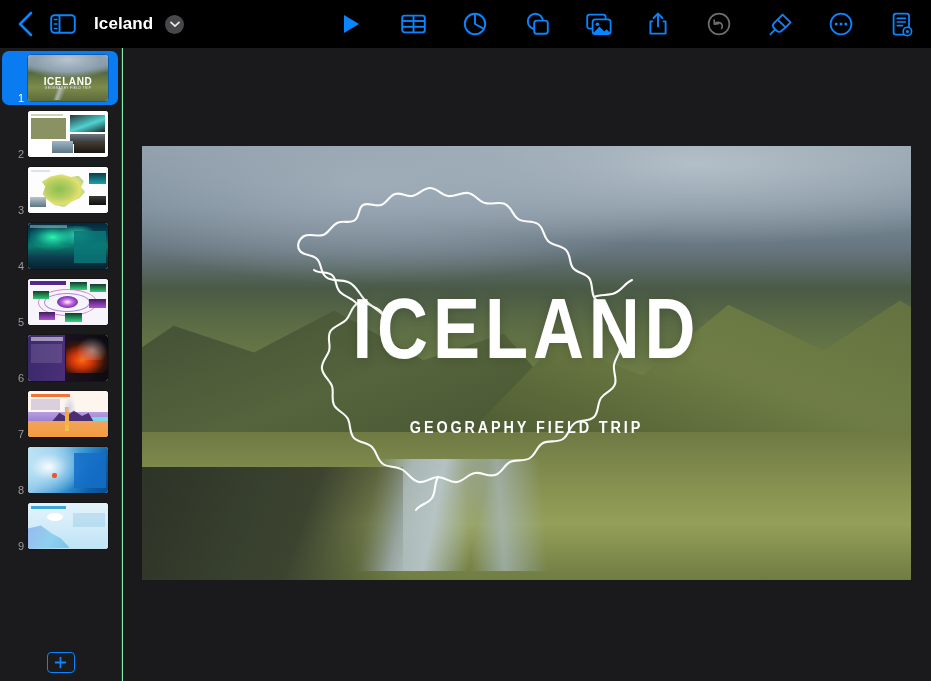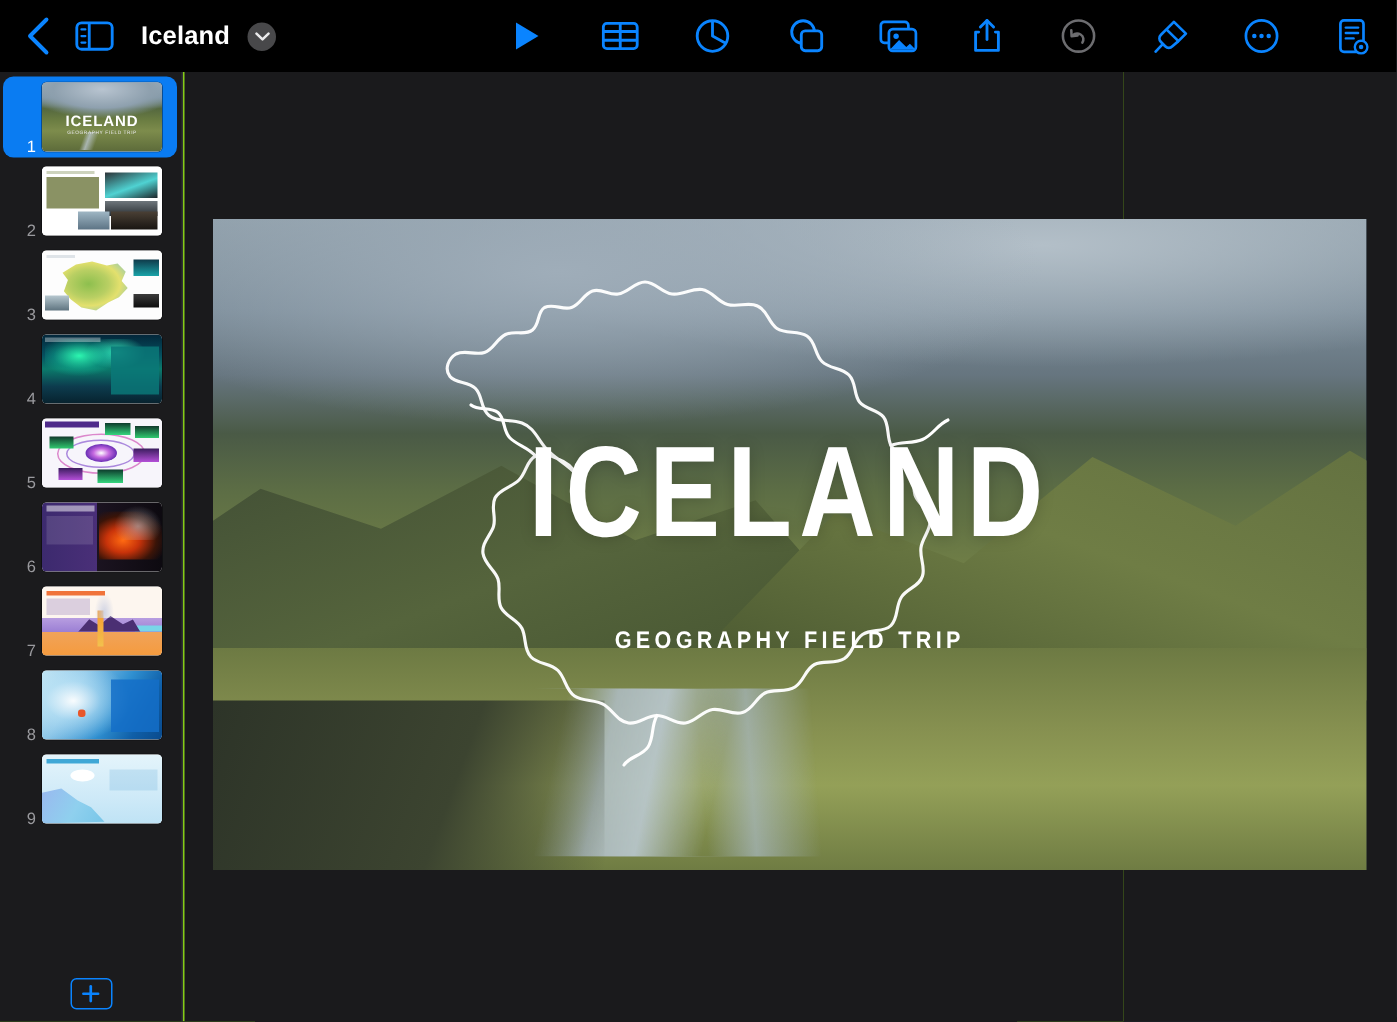--- a/index.html
+++ b/index.html
@@ -2,21 +2,21 @@
 <html><head>
 <meta charset="utf-8">
 <style>
   * { box-sizing: border-box; margin: 0; padding: 0; }
   html, body {
     width: 931px; height: 681px;
     background: #1a1a1c;
     font-family: "Liberation Sans", sans-serif;
     overflow: hidden;
   }
-  #app { position: relative; width: 749px; height: 681px; background: #84cc16; }
+  #app { position: relative; width: 749px; height: 681px; background: #86efac; }
 
   
   .toolbar {
     position: absolute; top: 0; left: 0;
     width: 931px; height: 48px;
     background: #000000;
     display: flex; align-items: center;
   }
   .tb-left { display: flex; align-items: center; height: 48px; padding-left: 8px; gap: 4px; }
   .tb-center { position: absolute; left: 334px; top: 0; height: 48px; display: flex; align-items: center; gap: 28px; }

